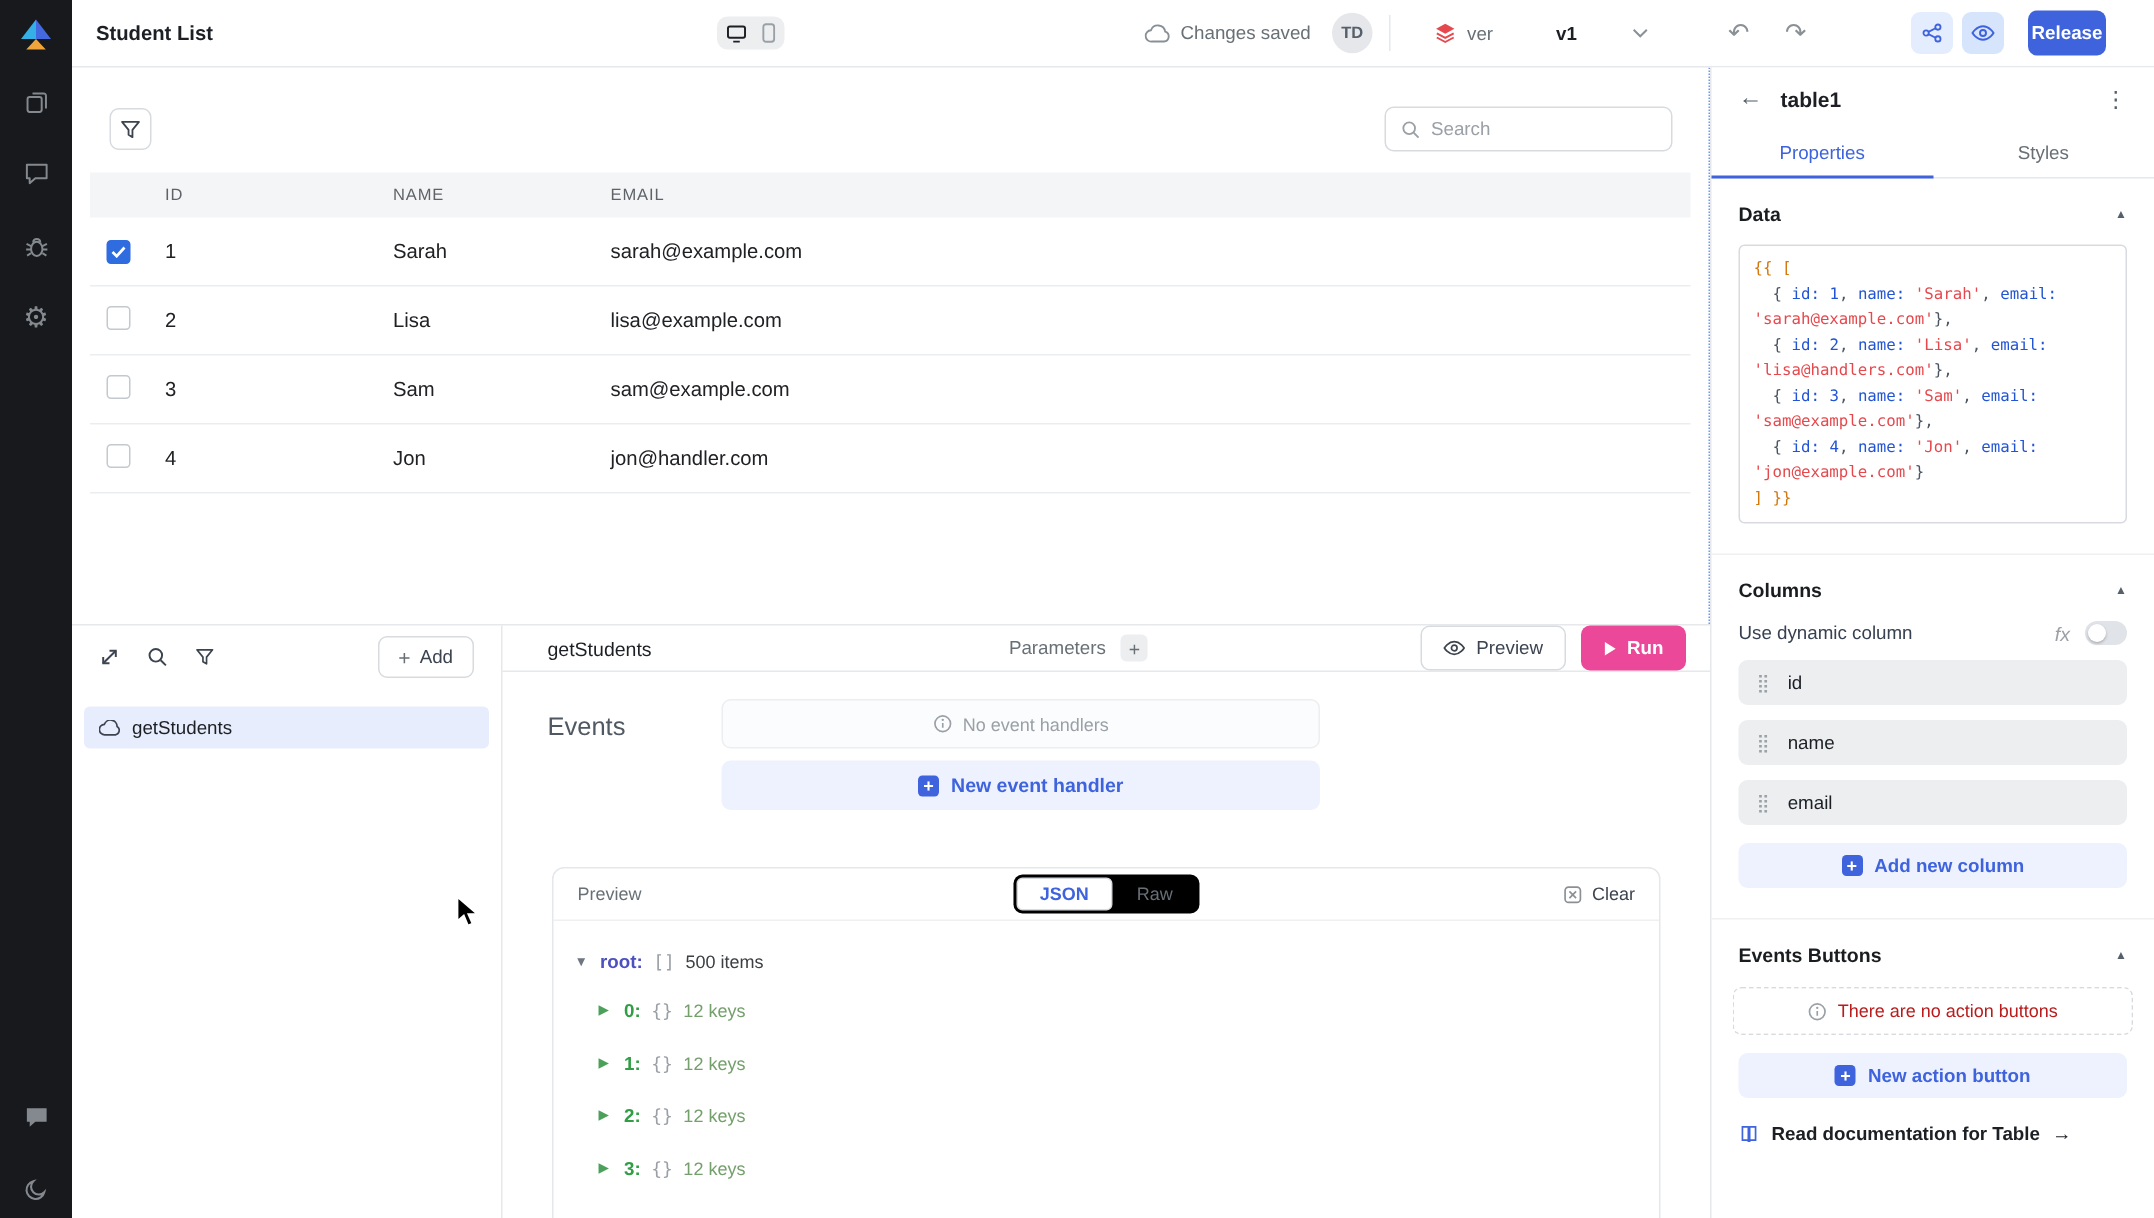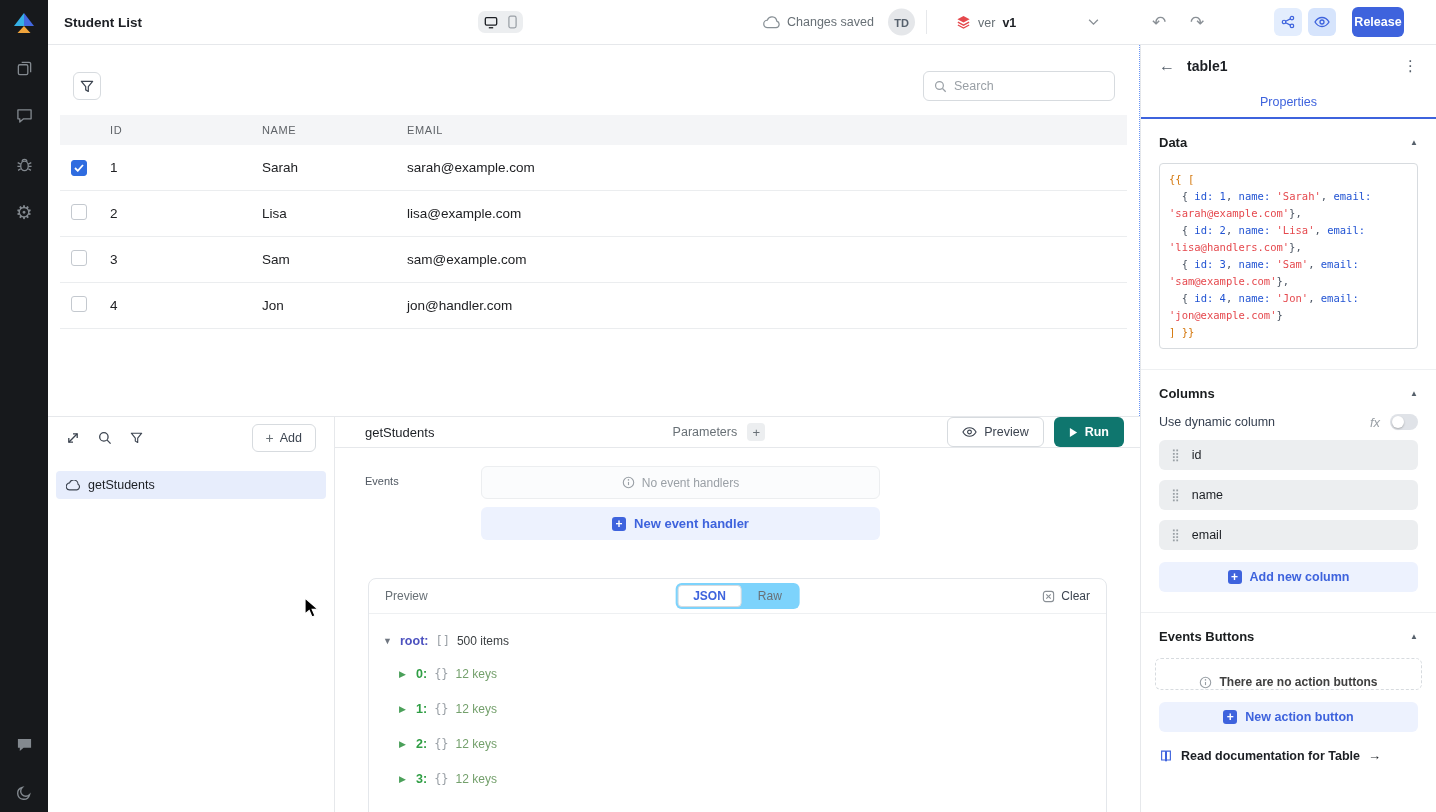--- a/index.html
+++ b/index.html
@@ -18,21 +18,21 @@
 
 .topbar{position:absolute;left:48px;top:0;width:1388px;height:45px;background:#fff;border-bottom:1px solid #e6e8eb;z-index:5;}
 .tb-item{position:absolute;top:50%;transform:translateY(-50%);display:flex;align-items:center;gap:7px;}
 .tb-title{left:16px;font-size:13.5px;font-weight:700;color:#1c1f24;}
 .tb-seg{left:430px;background:#eceef0;border-radius:7px;padding:4px 6px;gap:10px;}
 .tb-saved{left:715px;color:#687076;font-size:12.5px;}
 .tb-avatar{left:840px;width:27px;height:27px;border-radius:50%;background:#e5e7ea;color:#55606c;font-size:11px;font-weight:700;justify-content:center;}
 .tb-divider{left:878px;width:1px;height:24px;background:#e6e8eb;}
 .tb-version{left:908px;font-size:12.5px;}
 .tb-version .ver-label{color:#687076;}
-.tb-version .ver-value{color:#1c1f24;font-weight:600;}
+.tb-version .ver-value{color:#1c1f24;font-weight:600;margin-left:35px;}
 .tb-chevron{left:1040px;}
 .tb-undo{left:1104px;font-size:17px;color:#8a9096;cursor:pointer;}
 .tb-redo{left:1142px;font-size:17px;color:#8a9096;cursor:pointer;}
 .icon-btn{width:28px;height:28px;border-radius:6px;display:flex;align-items:center;justify-content:center;cursor:pointer;}
 .tb-share{left:1226px;background:#e3edfd;}
 .tb-eye{left:1260px;background:#d6e4fc;}
 .tb-release{left:1304px;width:52px;height:30px;border-radius:6px;background:#3e63dd;color:#fff;font-size:12.5px;font-weight:600;justify-content:center;cursor:pointer;border:none;font-family:inherit;}
 
 
 .canvas{position:absolute;left:48px;top:45px;width:1092px;height:371px;background:#fff;border-right:1px dotted #6a96f8;}
@@ -57,32 +57,32 @@
 .add-btn .plus{font-size:14px;color:#687076;line-height:1;}
 .q-item{margin:12px 8px 0;height:28px;border-radius:4px;display:flex;align-items:center;gap:8px;padding:0 10px;font-size:12.5px;color:#1c1f24;cursor:pointer;}
 .q-item.selected{background:#e7edfc;}
 .q-right{flex:1;display:flex;flex-direction:column;min-width:0;}
 .q-header{height:45px;border-bottom:1px solid #e6e8eb;display:flex;align-items:center;padding:0 16px 0 30px;}
 .q-title{font-size:13px;font-weight:500;color:#1c1f24;}
 .q-header-right{margin-left:auto;display:flex;align-items:center;gap:10px;}
 .params-label{font-size:12.5px;color:#687076;padding-left:44px;}
 .params-add{width:18px;height:18px;background:#eceef0;border-radius:4px;color:#687076;display:flex;align-items:center;justify-content:center;font-size:13px;cursor:pointer;margin-right:172px;}
 .preview-btn{height:30px;border:1px solid #d7dbdf;background:#fff;border-radius:6px;display:flex;align-items:center;gap:7px;padding:0 14px;font-size:12.5px;color:#3c4450;cursor:pointer;font-family:inherit;}
-.run-btn{height:30px;background:#0f766e;border:none;border-radius:6px;display:flex;align-items:center;gap:7px;padding:0 15px;font-size:12.5px;font-weight:600;color:#fff;cursor:pointer;font-family:inherit;}
+.run-btn{height:30px;background:#ec4899;border:none;border-radius:6px;display:flex;align-items:center;gap:7px;padding:0 15px;font-size:12.5px;font-weight:600;color:#fff;cursor:pointer;font-family:inherit;}
 .q-body{padding:18px 0 0 30px;flex:1;}
 .events-row{display:flex;}
-.events-label{width:116px;font-size:11px;color:#505862;padding-top:9px;}
+.events-label{width:116px;font-size:17px;color:#505862;padding-top:9px;}
 .events-col{width:399px;display:flex;flex-direction:column;gap:8px;}
 .empty-box{height:33px;border:1px solid #eceef0;background:#fbfcfd;border-radius:6px;display:flex;align-items:center;justify-content:center;gap:7px;color:#9aa0a6;font-size:12px;}
 .blue-soft-btn{height:33px;display:flex;align-items:center;justify-content:center;gap:8px;background:#edf2fe;color:#3e63dd;border:none;border-radius:6px;font-weight:600;font-size:13px;cursor:pointer;font-family:inherit;}
 .plus-sq{width:14px;height:14px;border-radius:3px;background:#3e63dd;color:#fff;display:inline-flex;align-items:center;justify-content:center;font-size:12px;line-height:1;font-weight:700;}
 .preview-box{margin:38px 0 0 3px;width:739px;height:260px;border:1px solid #e4e7eb;border-radius:8px;background:#fff;}
 .pv-header{position:relative;height:35px;border-bottom:1px solid #eef0f2;display:flex;align-items:center;padding:0 16px;}
 .pv-title{font-size:12px;color:#687076;}
-.pv-tabs{position:absolute;left:50%;transform:translateX(-50%);display:flex;background:#7dd3fc;border-radius:6px;padding:2px;}
+.pv-tabs{position:absolute;left:50%;transform:translateX(-50%);display:flex;background:#000000;border-radius:6px;padding:2px;}
 .pv-tab{padding:3px 15px;font-size:12px;color:#687076;border-radius:4px;cursor:pointer;border:1px solid transparent;}
 .pv-tab.active{background:#fff;color:#3e63dd;font-weight:600;border-color:#d7dbdf;}
 .pv-clear{margin-left:auto;display:flex;align-items:center;gap:6px;font-size:12px;color:#3c4450;cursor:pointer;}
 .pv-tree{padding:12px 14px;}
 .tree-row{display:flex;align-items:center;height:30px;gap:7px;cursor:pointer;font-size:12.5px;}
 .tree-row.child{margin-left:16px;height:35px;}
 .tri{font-size:9px;color:#6f7680;width:10px;}
 .child .tri{color:#4ba05a;}
 .tkey{color:#4c51bf;font-weight:600;}
 .child .tkey{color:#2f9e44;}
@@ -112,21 +112,21 @@
 .c-s{color:#e5484d;}
 .c-p{color:#4b5563;}
 .dyn-row{display:flex;align-items:center;margin-bottom:6px;}
 .dyn-label{font-size:12.5px;color:#374151;}
 .fx{margin-left:auto;font-style:italic;font-size:13px;color:#9aa0a6;margin-right:10px;cursor:pointer;font-family:Liberation Sans, sans-serif;}
 .toggle{width:28px;height:16px;border-radius:9px;background:#e0e3e8;position:relative;display:inline-block;cursor:pointer;}
 .toggle .knob{position:absolute;left:2px;top:2px;width:12px;height:12px;border-radius:50%;background:#fff;box-shadow:0 1px 2px rgba(0,0,0,.25);}
 .col-item{height:30px;background:#eceef0;border-radius:6px;display:flex;align-items:center;gap:12px;padding:0 12px;margin-top:10px;font-size:12.5px;color:#1c1f24;cursor:grab;}
 .drag{color:#9ba1a6;font-size:12px;}
 .blue-soft-btn.full{width:100%;height:30px;margin-top:12px;font-size:12.5px;}
-.dashed-box{height:32px;border:1px dashed #d7dbdf;border-radius:6px;display:flex;align-items:flex-end;justify-content:center;gap:7px;color:#404040;font-size:12px;margin:14px -4px 0;font-weight:bold;}
+.dashed-box{height:32px;border:1px dashed #d7dbdf;border-radius:6px;display:flex;align-items:center;justify-content:center;gap:7px;color:#b91c1c;font-size:12px;margin:14px -4px 0;}
 .docs-link{display:flex;align-items:center;gap:8px;margin-top:16px;font-size:12.5px;font-weight:600;color:#1c1f24;cursor:pointer;}
 .docs-link .arr{font-size:13px;}
 
 
 .cursor{position:absolute;left:303px;top:597px;z-index:99;pointer-events:none;}
 svg{display:block;}
 </style>
 </head>
 <body>
 
@@ -451,20 +451,21 @@
   </section>
 
   <aside class="ppane">
     <div class="pp-header">
       <span class="back">←</span>
       <span class="pp-title">table1</span>
       <span class="kebab">⋮</span>
     </div>
     <div class="pp-tabs">
         <div class="pp-tab active">Properties</div>
+        <div class="pp-tab">Styles</div>
       </div>
     <div class="pp-scroll">
 
       <div class="sec">
         <div class="sec-head">
           <span class="sec-title">Data</span>
           <span class="caret">▲</span>
         </div>
         <div class="code-box">
             <div class="cl"><span class="c-b">{{ [</span></div>

